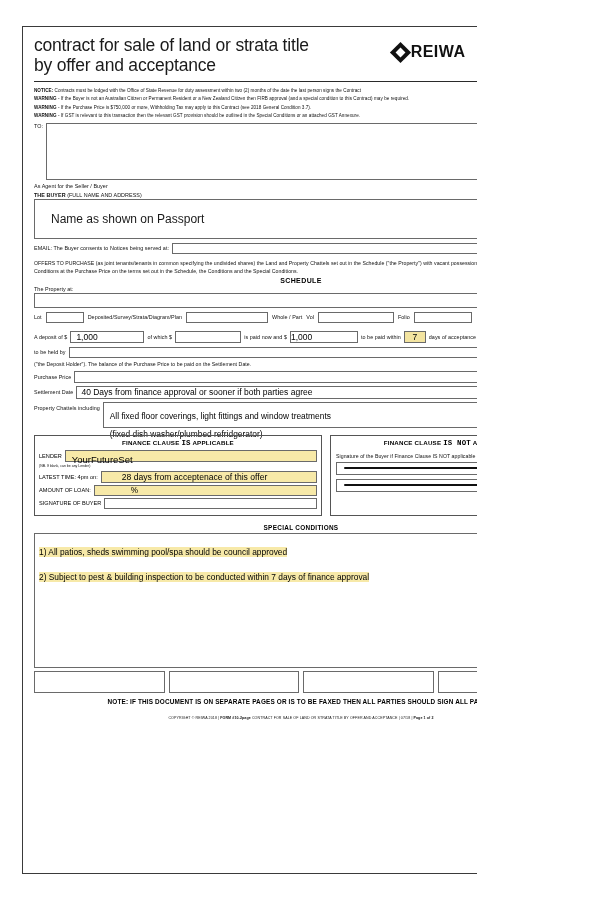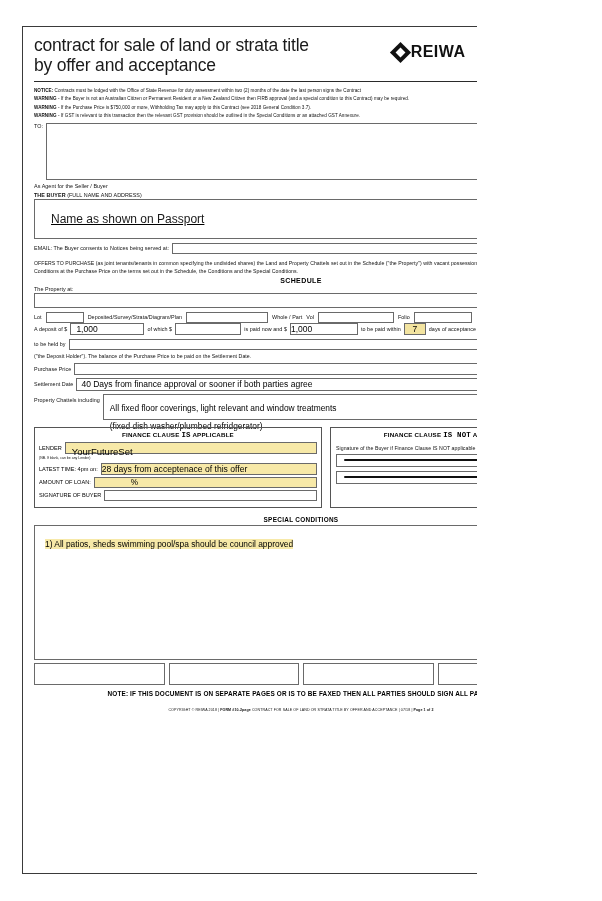--- a/index.html
+++ b/index.html
@@ -132,34 +132,33 @@
     box-sizing: border-box;
   }
   .lbl {
     font-size: 5.4px;
     font-weight: 400;
     color: #111;
     white-space: nowrap;
     letter-spacing: 0.05px;
   }
   .lbl-b { font-weight: 700; }
-  .hl { background: #f7e9a8; margin-left: 6px; }
+  .hl { background: #f7e9a8; }
 
   
   .to-row { display:flex; align-items:flex-start; gap:3px; }
   .to-box { height: 57px; flex: 1; }
 
   .agent-line { font-size:5.4px; margin: 3px 0 3px 0; }
 
   .buyer-label { margin-bottom: 1px; }
   .buyer-box {
     height: 40px;
     display: flex;
     align-items: center;
-    text-decoration: underline;
   }
   .buyer-name {
     font-size: 12px;
     padding-left: 16px;
     color: #1a1a1a;
   }
 
   .email-row { display:flex; align-items:center; gap:3px; margin-top:4px; }
   .email-box { flex:1; height: 11px; }
 
@@ -182,21 +181,21 @@
   .prop-box { height: 15px; width: 100%; }
 
   
   .lot-row { display:flex; align-items:center; gap:4px; margin-top:4px; }
   .lot-in { width: 38px; height: 11px; }
   .plan-in { width: 82px; height: 11px; }
   .vol-in { width: 76px; height: 11px; }
   .folio-in { width: 58px; height: 11px; }
 
   
-  .dep-row { display:flex; align-items:center; gap:3px; margin-top:0; }
+  .dep-row { display:flex; align-items:center; gap:3px; margin-top:8px; }
   .dep1 { width: 74px; height: 12px; display:flex; align-items:center; }
   .dep2 { width: 66px; height: 12px; }
   .dep3 { width: 68px; height: 12px; display:flex; align-items:center; }
   .dep4 { width: 22px; height: 12px; display:flex; align-items:center; justify-content:center; background:#f3e4a0; }
   .dep-val { font-size: 8.5px; padding-left:5px; }
   .dep-val-c { font-size: 8.5px; }
 
   .held-row { display:flex; align-items:center; gap:3px; margin-top:4px; }
   .held-box { flex:1; height: 11px; }
 
@@ -219,21 +218,21 @@
   .fin-left { width: 288px; border:1px solid #555; box-sizing:border-box; padding:3px 4px 4px 4px; }
   .fin-right { flex:1; border:1px solid #555; box-sizing:border-box; padding:3px 5px 5px 5px; }
   .fin-h { text-align:center; font-size:6.2px; font-weight:700; letter-spacing:0.2px; margin-bottom:3px; }
   .fin-h .big { font-size: 7.4px; font-family: Liberation Mono, monospace; }
   .fin-row { display:flex; align-items:center; gap:3px; margin-bottom:2px; }
   .fin-lbl { font-size:5.6px; white-space:nowrap; }
   .lender-box { flex:1; height:12px; display:flex; align-items:center; background:#f7e9a8; }
   .lender-val { font-size:9.5px; padding-left:6px;margin-top:7px; }
   .nb-note { font-size:3.5px; margin:0 0 3px 0; color:#111; }
   .lt-box { flex:1; height:12px; display:flex; align-items:center; background:#f7e9a8; }
-  .lt-val { font-size:8.6px; padding-left:0; }
+  .lt-val { font-size:8.6px; padding-left:20px; }
   .loan-box { flex:1; height:11px; display:flex; align-items:center; background:#f7e9a8; }
   .loan-val { font-size:8.2px; padding-left:36px; }
   .sig-box { flex:1; height:11px; }
   .fin-r-note { font-size:5.2px; margin:6px 0 3px 0; }
   .sigline-box { height:13px; width:100%; display:flex; align-items:center; justify-content:center; margin-bottom:4px; }
   .sigline { width: 94%; height: 2.5px; background:#111; border-radius:1px; }
 
   
   .sc-h { text-align:center; font-size:6.4px; font-weight:700; letter-spacing:0.3px; margin-top:8px; margin-bottom:2px; }
   .sc-box { width:100%; height: 135px; padding: 7px 0 0 4px; box-sizing:border-box; }
@@ -362,21 +361,21 @@
     <div class="sd-row">
       <span class="lbl">Settlement Date</span>
       <div class="fieldbox sd-box">
         <span class="sd-val">40 Days from finance approval or sooner if both parties agree</span>
       </div>
     </div>
 
     <div class="pc-row">
       <span class="lbl pc-lbl">Property Chattels including</span>
       <div class="fieldbox pc-box">
-        <span class="pc-val">All fixed floor coverings, light relevant and window treatments
+        <span class="pc-val">All fixed floor coverings, light fittings and window treatments
 (fixed dish washer/plumbed refridgerator)</span>
       </div>
     </div>
 
     <div class="fin-wrap">
 
       <div class="fin-left">
         <div class="fin-h"><span>FINANCE CLAUSE </span><span class="big">IS</span><span> APPLICABLE</span></div>
 
         <div class="fin-row">
@@ -415,20 +414,21 @@
         </div>
         <div class="fieldbox sigline-box">
           <span class="sigline"></span>
         </div>
       </div>
     </div>
 
     <div class="sc-h">SPECIAL CONDITIONS</div>
     <div class="fieldbox sc-box">
       <div><span class="sc-item hl">1) All patios, sheds swimming pool/spa should be council approved</span></div>
+      <div><span class="sc-item hl">2) Subject to pest &amp; building inspection to be conducted within 7 days of finance approval</span></div>
     </div>
 
     <div class="sign-row">
       <div class="fieldbox sign-cell"></div>
       <div class="fieldbox sign-cell"></div>
       <div class="fieldbox sign-cell"></div>
       <div class="fieldbox sign-cell"></div>
     </div>
 
     <div class="note-final">NOTE: IF THIS DOCUMENT IS ON SEPARATE PAGES OR IS TO BE FAXED THEN ALL PARTIES SHOULD SIGN ALL PAGES.</div>

